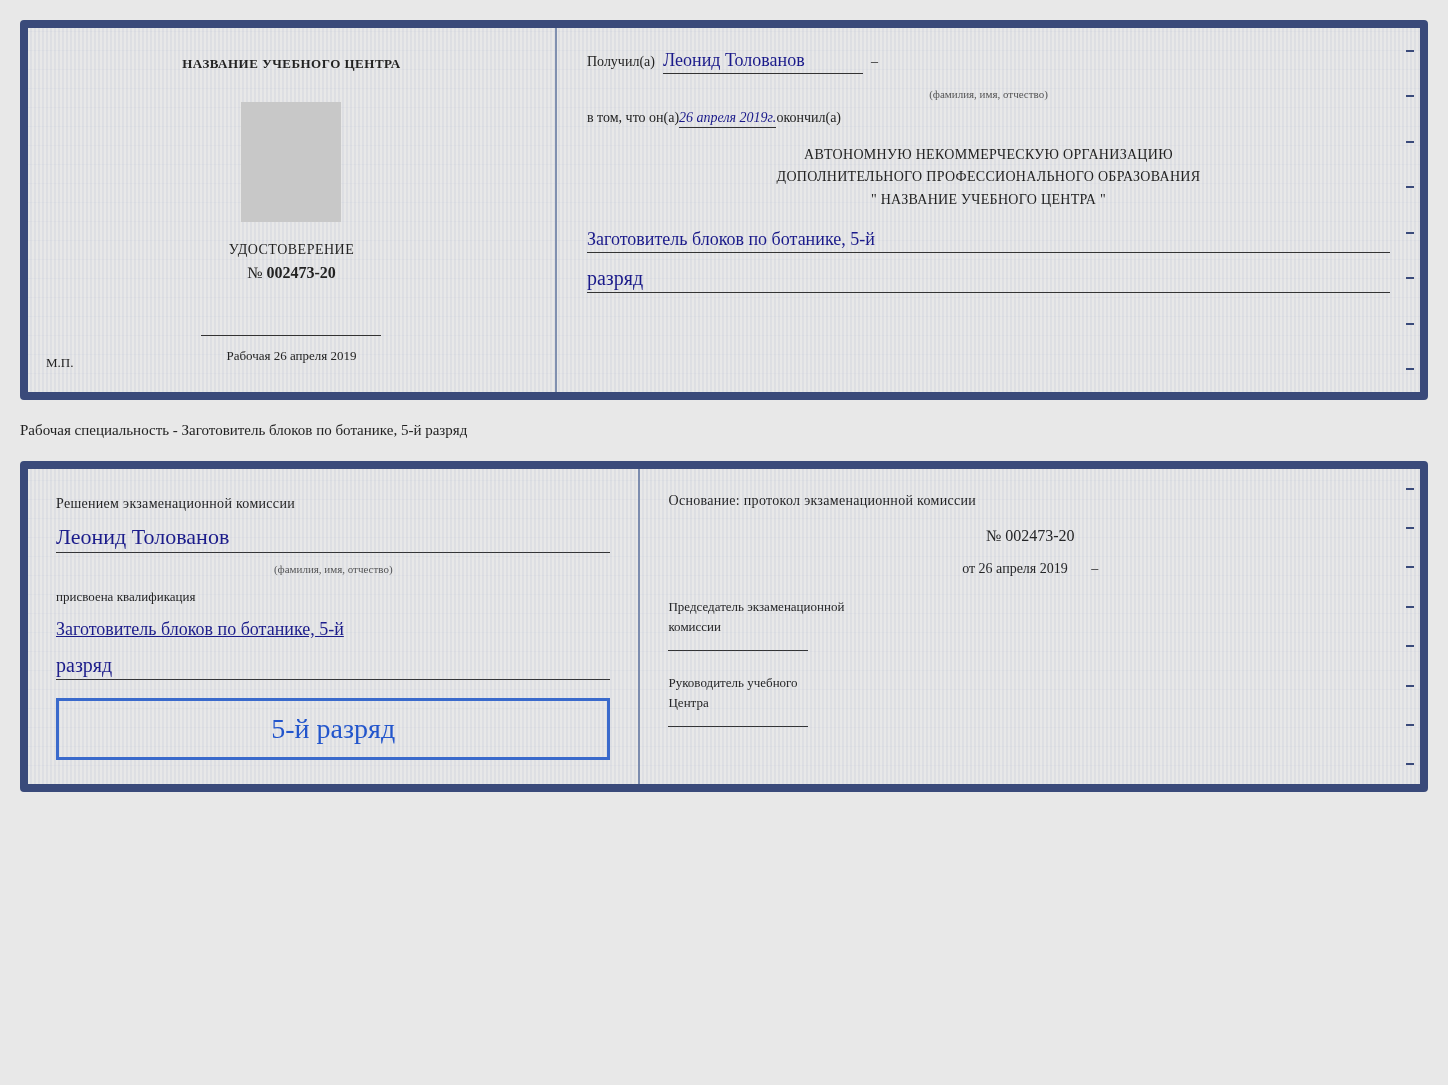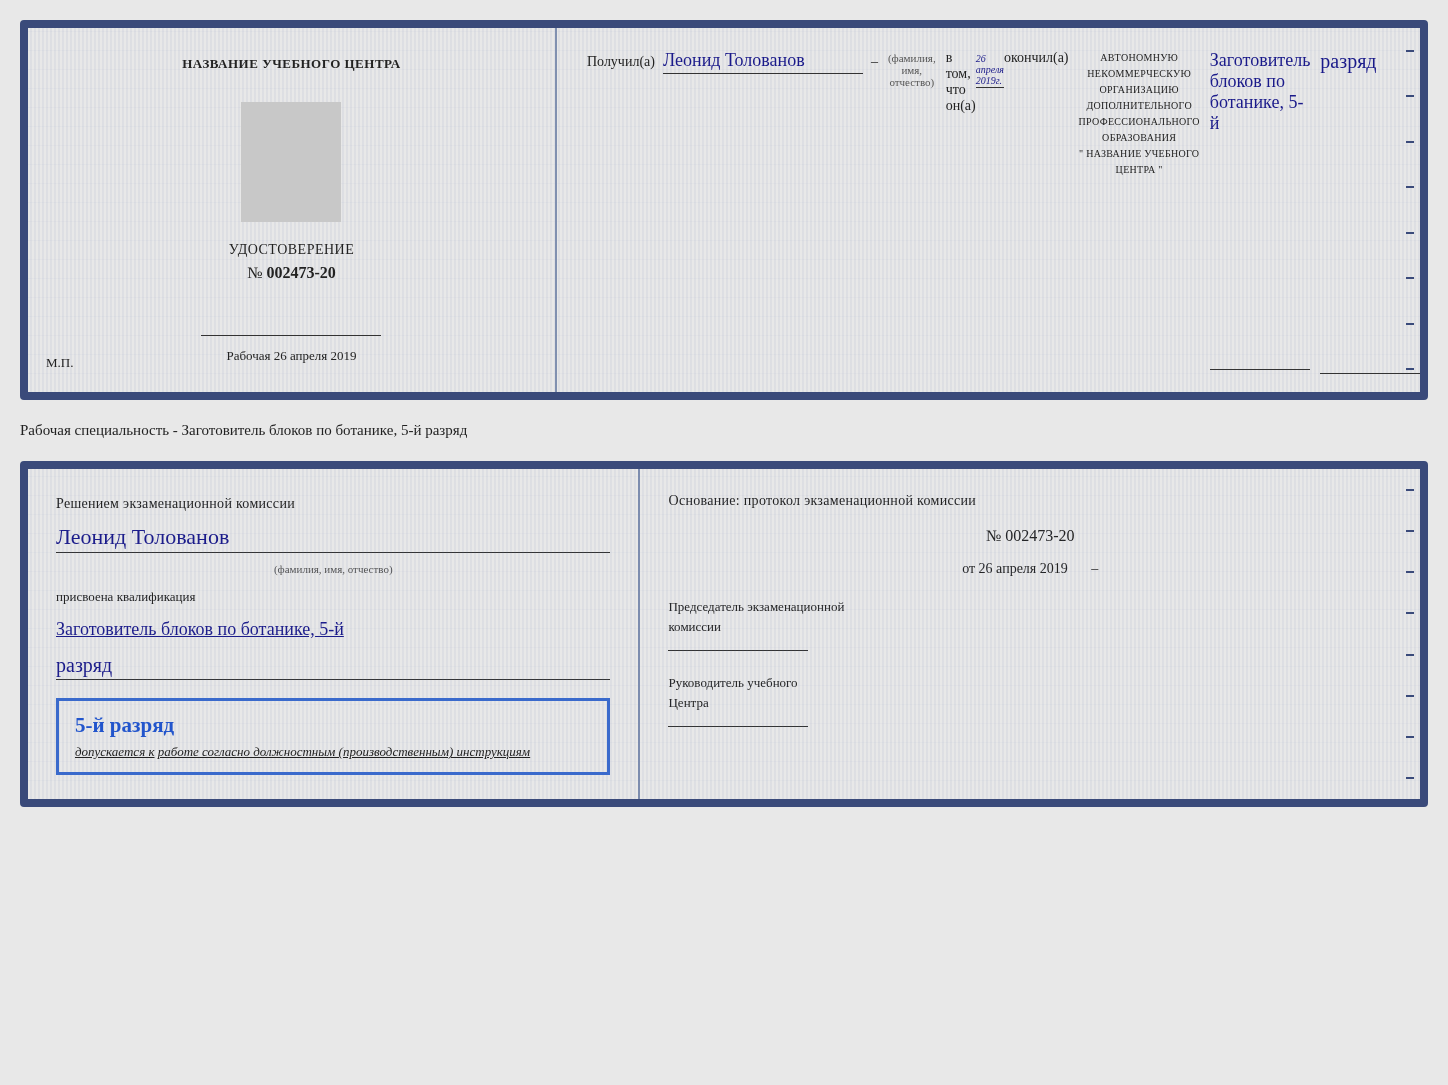--- a/index.html
+++ b/index.html
@@ -51,21 +51,21 @@
       flex-direction: column;
       align-items: center;
       justify-content: center;
       position: relative;
     }
 
     .doc-right {
       width: 62%;
       padding: 22px 30px 18px 30px;
       display: flex;
-      flex-direction: row;
+      flex-direction: column;
       gap: 10px;
       position: relative;
     }
 
     
     .edge-marks {
       position: absolute;
       right: 6px;
       top: 0;
       bottom: 0;
@@ -168,25 +168,25 @@
       align-items: baseline;
       gap: 0;
       margin-bottom: 6px;
     }
 
     .date-underline {
       font-style: italic;
       border-bottom: 1px solid #333;
       padding-bottom: 1px;
       color: #1a1a8a;
-      font-size: 10px;
+      font-size: 14px;
     }
 
     .avt-block {
-      font-size: 10px;
+      font-size: 14px;
       color: #222;
       text-align: center;
       line-height: 1.6;
       text-transform: uppercase;
       letter-spacing: 0.3px;
       margin-bottom: 8px;
     }
 
     .po-professii {
       font-size: 13px;
@@ -284,24 +284,24 @@
     }
 
     .stamp-box {
       border: 3px solid #3a6acc;
       padding: 12px 16px;
       margin-top: 10px;
       position: relative;
     }
 
     .stamp-grade {
-      font-size: 21px;
-      font-weight: bold;
+      font-size: 28px;
+      font-weight: normal;
       color: #2255cc;
-      text-align: left;
+      text-align: center;
       display: block;
     }
 
     .dopuskaetsya-text {
       font-size: 13px;
       color: #222;
       margin-top: 6px;
     }
 
     .dopuskaetsya-text span {
@@ -433,24 +433,20 @@
     <div class="bottom-doc-left">
       <div class="resheniem-text">Решением экзаменационной комиссии</div>
       <div class="leonid-name">Леонид Толованов</div>
       <div class="fio-sub">(фамилия, имя, отчество)</div>
       <div class="prisvoena-text">присвоена квалификация</div>
       <span class="qual-name-cursive">Заготовитель блоков по ботанике, 5-й</span>
       <span class="razryad-cursive-bottom">разряд</span>
 
       <div class="stamp-box">
         <span class="stamp-grade">5-й разряд</span>
-        <div class="dopuskaetsya-text">
-          <span>допускается к</span>
-          <span style="font-style:italic; text-decoration:underline;">работе согласно должностным (производственным) инструкциям</span>
-        </div>
       </div>
     </div>
 
     <div class="bottom-doc-right">
       <div class="osnovanie-title">Основание: протокол экзаменационной комиссии</div>
 
       <div class="protocol-number">
         <span>№</span>&nbsp;<span>002473-20</span>
       </div>
 

